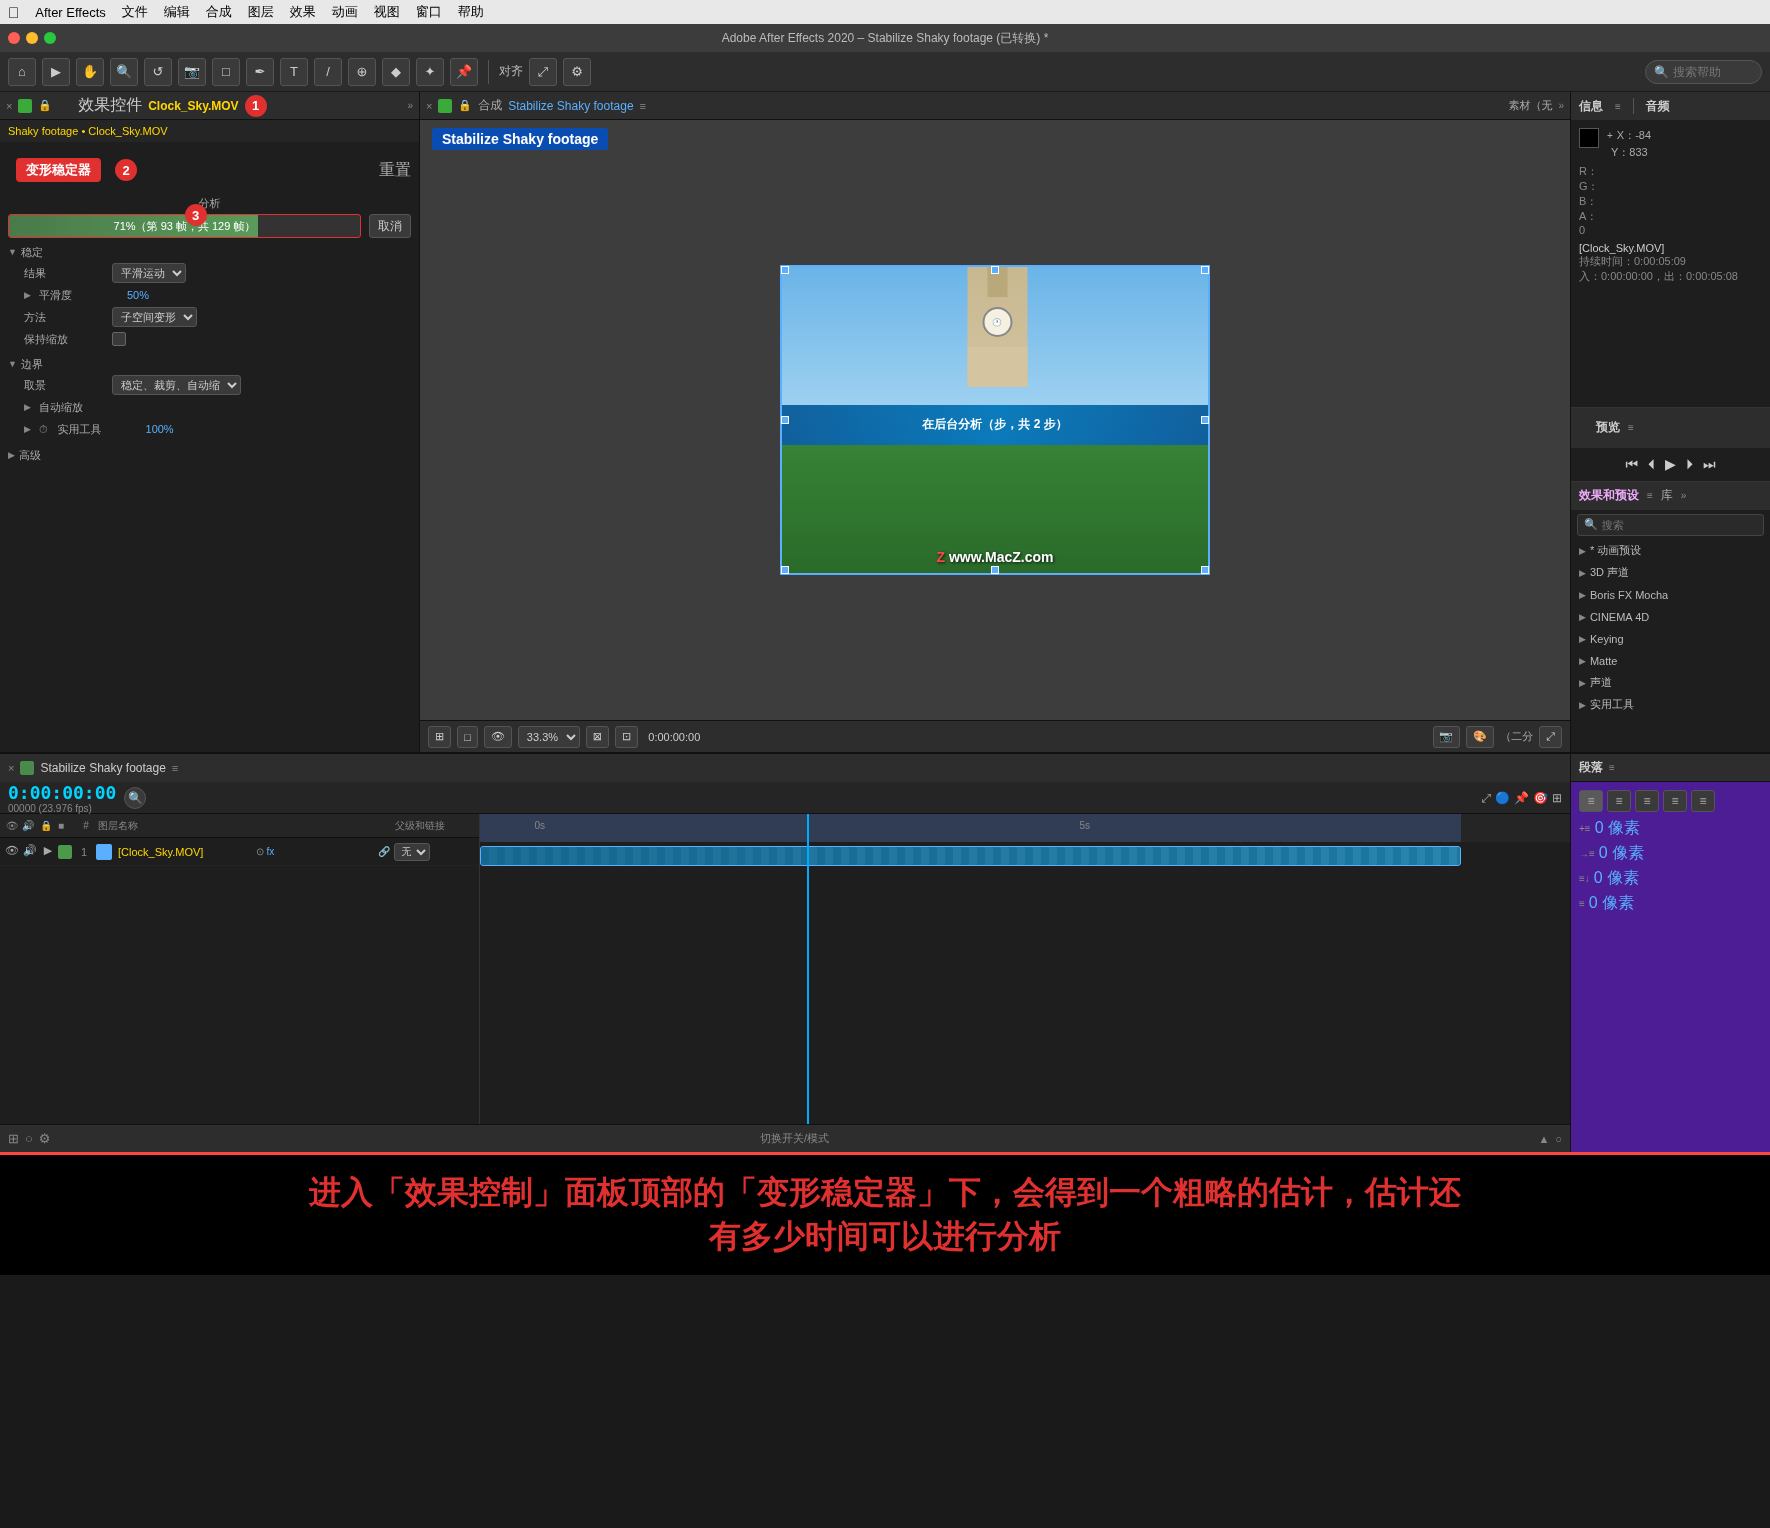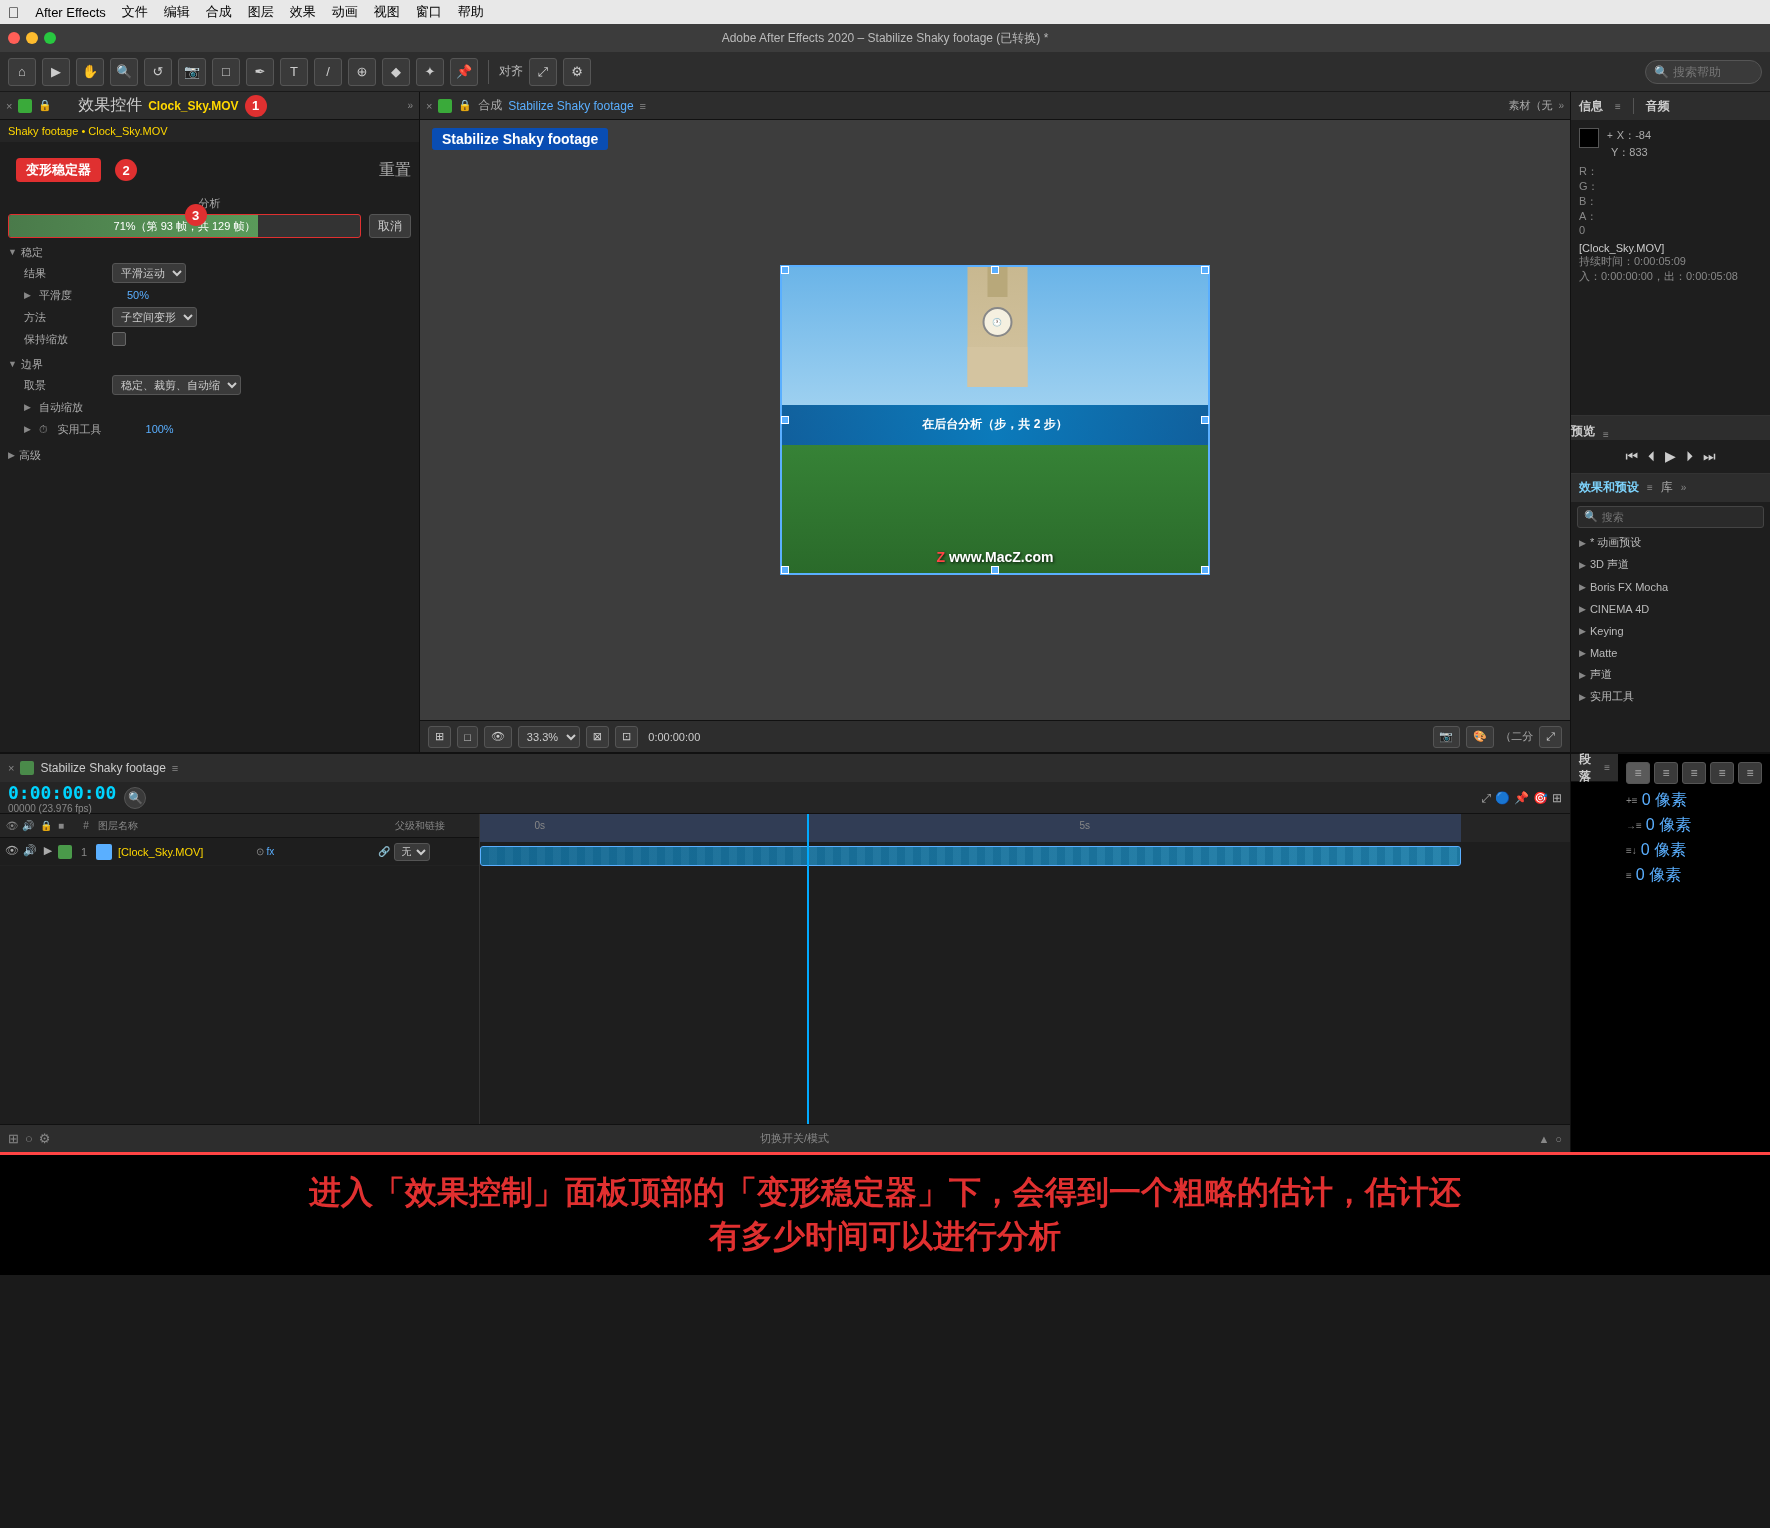--- a/index.html
+++ b/index.html
@@ -451,25 +451,25 @@
     .info-swatch {
       width: 20px; height: 20px;
       background: #000;
       border: 1px solid #555;
     }
     .info-label { color: #888; font-size: 11px; width: 20px; }
     .info-coord { color: #aaa; font-size: 11px; }
     .info-filename { color: #ccc; font-size: 11px; margin-top: 6px; }
     .info-duration { color: #888; font-size: 11px; }
     .preview-header {
-      height: 24px;
+      height: 40px;
       background: #2d2d2d;
       display: flex;
-      align-items: flex-end;
-      padding: 0 0;
+      align-items: center;
+      padding: 0 25px;
       gap: 8px;
     }
     .preview-title { color: #ccc; font-size: 12px; font-weight: bold; }
     .preview-controls {
       display: flex;
       align-items: center;
       justify-content: center;
       padding: 8px;
       gap: 10px;
     }
@@ -481,21 +481,21 @@
       cursor: pointer;
     }
     .effects-header {
       height: 28px;
       background: #2d2d2d;
       display: flex;
       align-items: center;
       padding: 0 8px;
       gap: 8px;
     }
-    .effects-title { color: #7dd3fc; font-size: 12px; font-weight: bold; }
+    .effects-title { color: #f0abfc; font-size: 12px; font-weight: bold; }
     .effects-tab { color: #aaa; font-size: 12px; }
     .effects-search {
       margin: 4px 6px;
       background: #2a2a2a;
       border: 1px solid #444;
       border-radius: 3px;
       height: 22px;
       display: flex; align-items: center;
       padding: 0 6px; gap: 4px;
     }
@@ -629,24 +629,24 @@
         rgba(0,100,150,0.5) 0px,
         rgba(0,100,150,0.5) 8px,
         rgba(0,120,180,0.3) 8px,
         rgba(0,120,180,0.3) 16px
       );
     }
 
     
     .paragraph-panel {
       width: 200px;
-      background: #000000;
+      background: #4c1d95;
       border-left: 1px solid #111;
       display: flex;
-      flex-direction: row;
+      flex-direction: column;
     }
     .para-header {
       height: 28px;
       background: #2d2d2d;
       display: flex; align-items: center;
       padding: 0 8px;
       border-bottom: 1px solid #111;
     }
     .para-title { color: #ccc; font-size: 12px; font-weight: bold; }
     .para-content { padding: 8px; }

